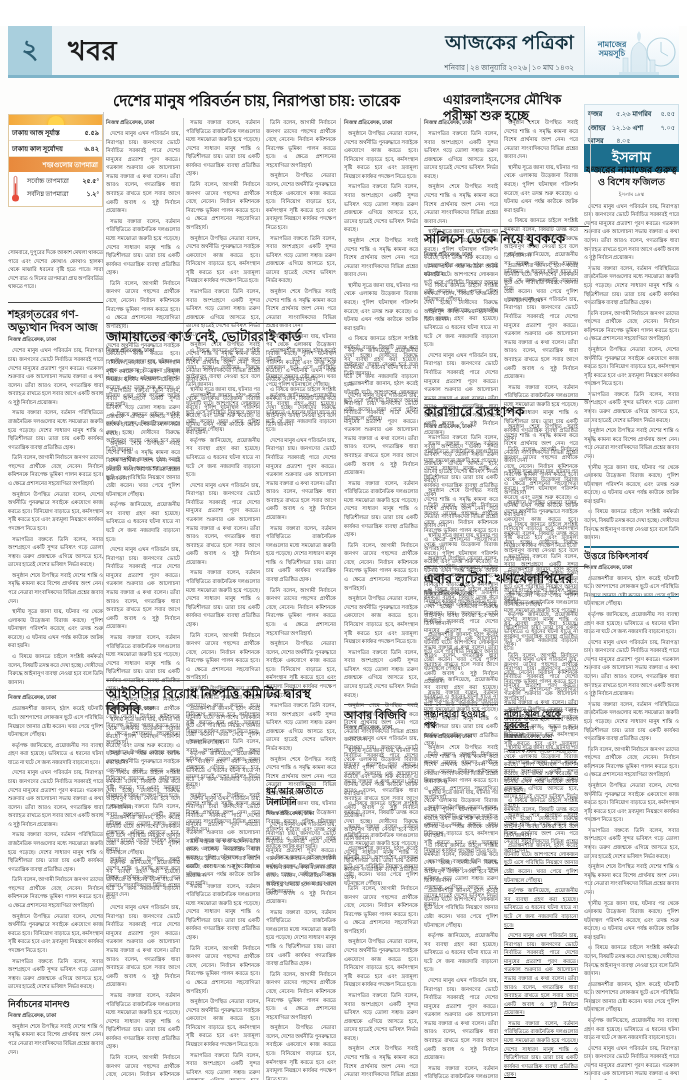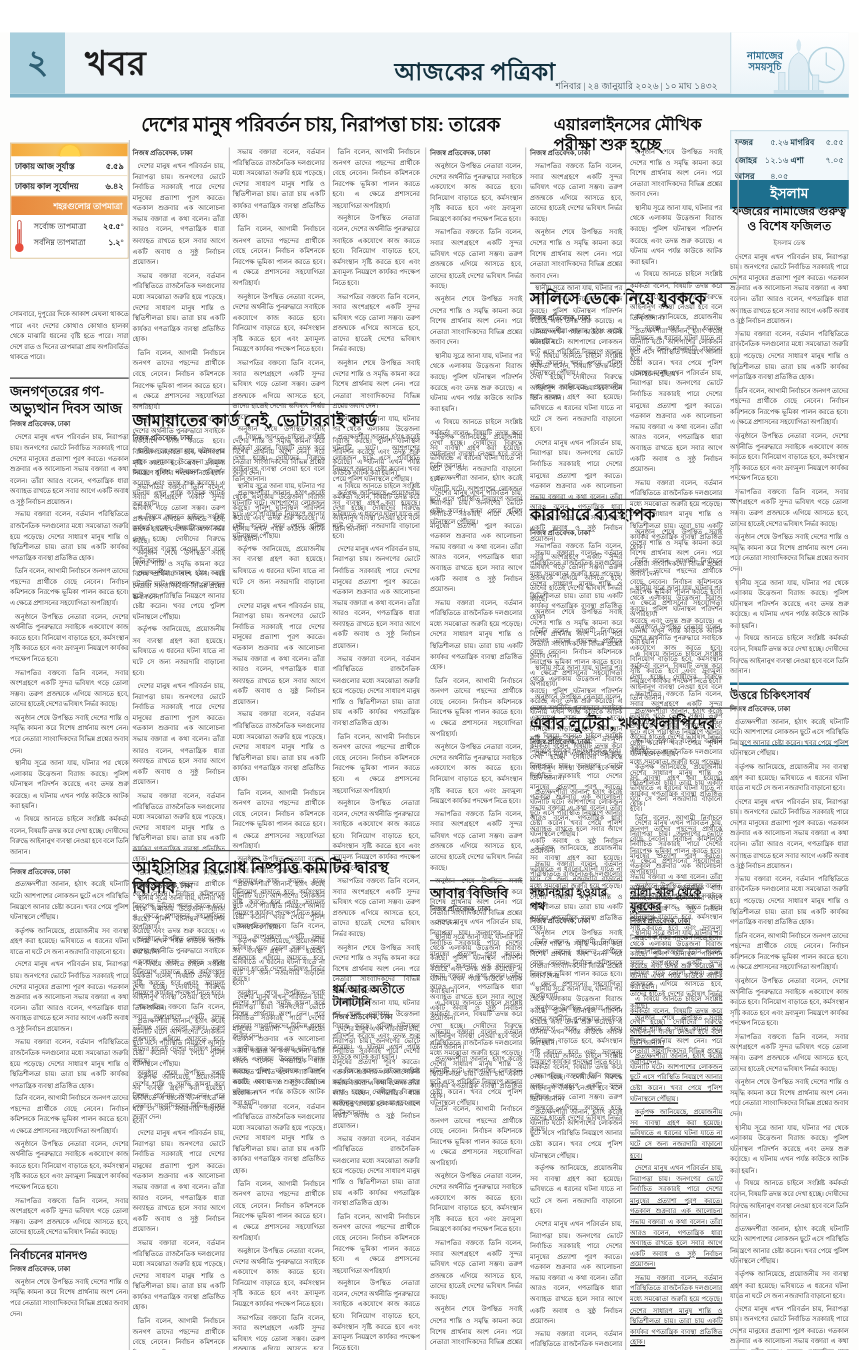--- a/index.html
+++ b/index.html
@@ -37,21 +37,21 @@
   .section-title {
     padding: 4px 0 0 16px;
     font-size: 27px;
     color: #1c1c1c;
     font-weight: bold;
     letter-spacing: 0.5px;
     display: flex; align-items: center;
   }
   .masthead-spacer { flex: 1; }
   .brand-block {
-    display: flex; flex-direction: row;
+    display: flex; flex-direction: column;
     align-items: flex-end; justify-content: center;
     padding-right: 10px;
   }
   .brand-name {
     font-size: 19px; font-weight: bold; color: #12313f;
     letter-spacing: 0.3px;
   }
   .brand-date {
     font-size: 7.2px; color: #3c4b53; margin-top: 2px;
   }
@@ -83,21 +83,21 @@
   .prayer-row { display: flex; justify-content: space-between; margin: 1.4px 0; }
   .prayer-cell { display: flex; gap: 3px; width: 49%; }
   .prayer-cell .lbl { font-weight: bold; }
   .prayer-cell .val { margin-left: auto; }
   .prayer-sep { border-top: 1px solid #cfe1e9; margin: 2px 0 1px; }
 
   
   .islam-head {
     position: absolute; right: 8px; top: 118px; width: 95px;
     background: #1d6f8e; color: #fff;
-    text-align: center; font-size: 11px; font-weight: bold;
+    text-align: center; font-size: 14px; font-weight: bold;
     padding: 2px 0;
   }
   .col-right {
     position: absolute; right: 8px; top: 136px;
     width: 95px;
   }
 
   
   .sun-box {
     position: absolute; left: 8px; top: 88px; width: 95px;
@@ -343,21 +343,21 @@
           <span>সর্বনিম্ন তাপমাত্রা</span>
           <span class="v">১.২°</span>
         </div>
       </div>
     </div>
   </div>
 
   <div class="wx-note body-text">সোমবারে, দুপুরের দিকে আকাশ মেঘলা থাকতে পারে এবং দেশের কোথাও কোথাও হালকা থেকে মাঝারি ধরনের বৃষ্টি হতে পারে। সারা দেশে রাত ও দিনের তাপমাত্রা প্রায় অপরিবর্তিত থাকতে পারে।</div>
 
   <div class="col" style="left:8px; top:282px; width:95px;">
-    <h3 class="head-md">জনগণ্তরের গণ-অভ্যুত্থান দিবস আজ</h3>
+    <h3 class="head-md">শহরগ্তরের গণ-অভ্যুত্থান দিবস আজ</h3>
     <div class="byline">নিজস্ব প্রতিবেদক, ঢাকা</div>
     <div class="body-text">
       <p class="tx">দেশের মানুষ এখন পরিবর্তন চায়, নিরাপত্তা চায়। জনগণের ভোটে নির্বাচিত সরকারই পারে দেশের মানুষের প্রত্যাশা পূরণ করতে। গতকাল শুক্রবার এক আলোচনা সভায় বক্তারা এ কথা বলেন। তাঁরা আরও বলেন, গণতান্ত্রিক ধারা অব্যাহত রাখতে হলে সবার আগে একটি অবাধ ও সুষ্ঠু নির্বাচন প্রয়োজন।</p>
       <p class="tx">সভায় বক্তারা বলেন, বর্তমান পরিস্থিতিতে রাজনৈতিক দলগুলোর মধ্যে সমঝোতা জরুরি হয়ে পড়েছে। দেশের সাধারণ মানুষ শান্তি ও স্থিতিশীলতা চায়। তারা চায় একটি কার্যকর গণতান্ত্রিক ব্যবস্থা প্রতিষ্ঠিত হোক।</p>
       <p class="tx">তিনি বলেন, আগামী নির্বাচনে জনগণ তাদের পছন্দের প্রার্থীকে বেছে নেবেন। নির্বাচন কমিশনকে নিরপেক্ষ ভূমিকা পালন করতে হবে। এ ক্ষেত্রে প্রশাসনের সহযোগিতা অপরিহার্য।</p>
       <p class="tx">অনুষ্ঠানে উপস্থিত নেতারা বলেন, দেশের অর্থনীতি পুনরুদ্ধারে সবাইকে একযোগে কাজ করতে হবে। বিনিয়োগ বাড়াতে হবে, কর্মসংস্থান সৃষ্টি করতে হবে এবং দ্রব্যমূল্য নিয়ন্ত্রণে কার্যকর পদক্ষেপ নিতে হবে।</p>
       <p class="tx">সভাপতির বক্তব্যে তিনি বলেন, সবার অংশগ্রহণে একটি সুন্দর ভবিষ্যৎ গড়ে তোলা সম্ভব। তরুণ প্রজন্মকে এগিয়ে আসতে হবে, তাদের হাতেই দেশের ভবিষ্যৎ নির্ভর করছে।</p>
       <p class="tx">অনুষ্ঠান শেষে উপস্থিত সবাই দেশের শান্তি ও সমৃদ্ধি কামনা করে বিশেষ প্রার্থনায় অংশ নেন। পরে নেতারা সাংবাদিকদের বিভিন্ন প্রশ্নের জবাব দেন।</p>
       <p class="tx">স্থানীয় সূত্রে জানা যায়, ঘটনার পর থেকে এলাকায় উত্তেজনা বিরাজ করছে। পুলিশ ঘটনাস্থল পরিদর্শন করেছে এবং তদন্ত শুরু করেছে। এ ঘটনায় এখন পর্যন্ত কাউকে আটক করা হয়নি।</p>
       <p class="tx">এ বিষয়ে জানতে চাইলে সংশ্লিষ্ট কর্মকর্তা বলেন, বিষয়টি তদন্ত করে দেখা হচ্ছে। দোষীদের বিরুদ্ধে আইনানুগ ব্যবস্থা নেওয়া হবে বলে তিনি জানান।</p>

